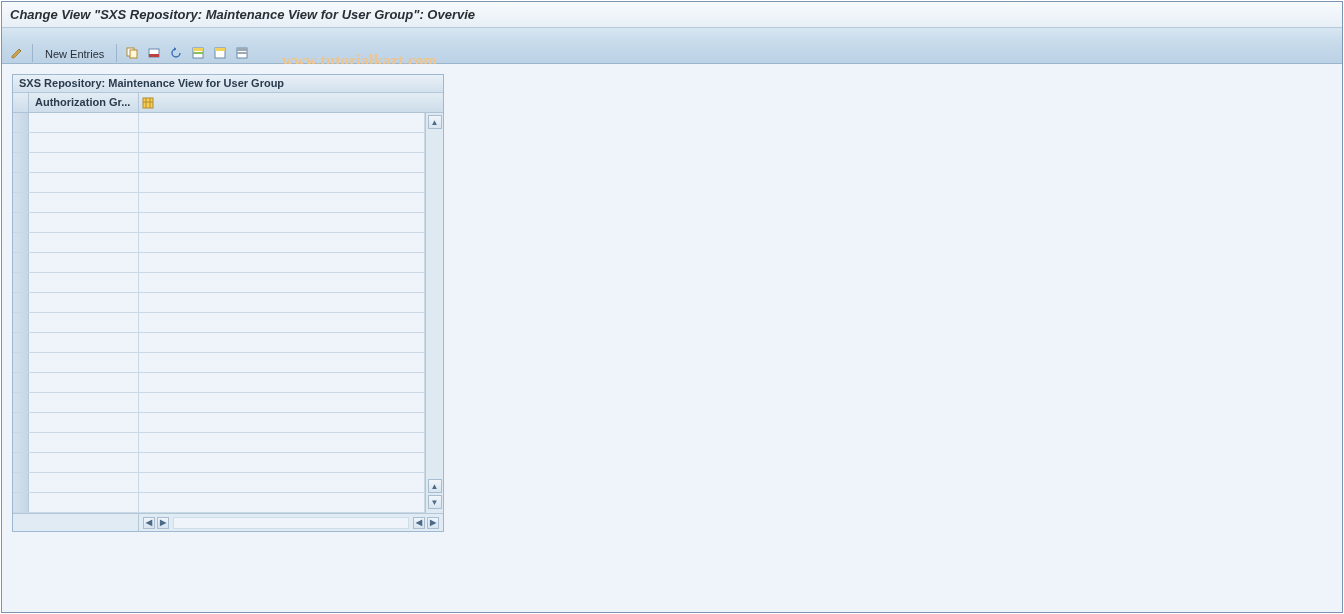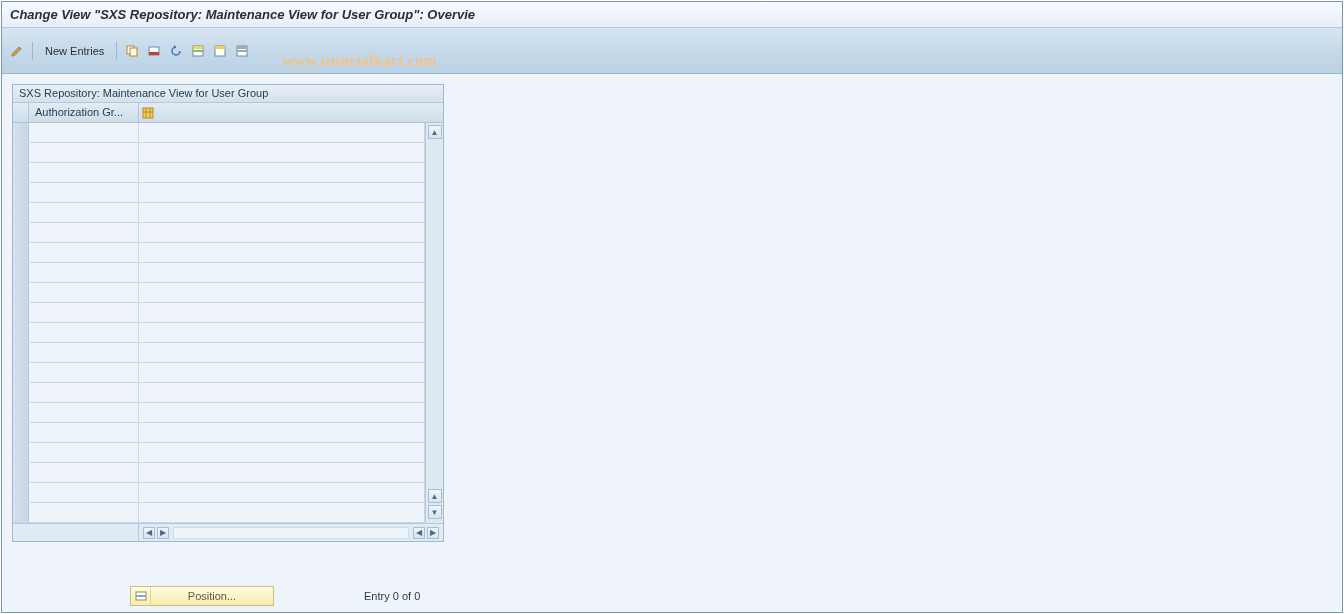--- a/index.html
+++ b/index.html
@@ -30,25 +30,24 @@
     padding: 0 8px;
   }
   .title-text {
     font-weight: bold;
     font-style: italic;
     font-size: 13px;
     color: #2a2f36;
   }
   
   .toolbar {
-    height: 46px;
+    height: 36px;
     background: linear-gradient(#d7e6f2, #c5d9ea 50%, #bcd2e5);
     border-bottom: 1px solid #9db5cc;
     display: flex;
-    align-items: center;
     padding: 16px 6px;
     gap: 4px;
     position: relative;
   }
   .tb-btn {
     width: 18px;
     height: 18px;
     display: inline-flex;
     align-items: center;
     justify-content: center;
@@ -89,20 +88,21 @@
   .content {
     flex: 1;
     background: #eef4f9;
     padding: 10px 0 0 10px;
     position: relative;
   }
   .table-wrap {
     width: 432px;
     background: #ef4444;
     border: 1px solid #9db8d0;
+    font-weight: bold;
   }
   .table-title {
     height: 18px;
     background: linear-gradient(#e9f0f7, #d3e1ee);
     border-bottom: 1px solid #b4c7d9;
     padding: 2px 6px;
     font-size: 11px;
     color: #2a3b4c;
   }
   .grid {
@@ -462,26 +462,14 @@
           </div>
           <div class="hs-track"></div>
           <div class="hs-group hs-right">
             <div class="hs-btn">◀</div>
             <div class="hs-btn">▶</div>
           </div>
         </div>
       </div>
     </div>
 
-    <div class="footer">
-      <button class="pos-btn">
-        <span class="slot">
-          <svg width="12" height="12" viewBox="0 0 12 12">
-            <rect x="1" y="2" width="10" height="8" fill="#fff" stroke="#9a8c46"></rect>
-            <rect x="1" y="5" width="10" height="2" fill="#7fa9d8"></rect>
-          </svg>
-        </span>
-        <span class="lbl">Position...</span>
-      </button>
-      <span class="entry-text">Entry 0 of 0</span>
-    </div>
   </div>
 </div>
 
 </body></html>

